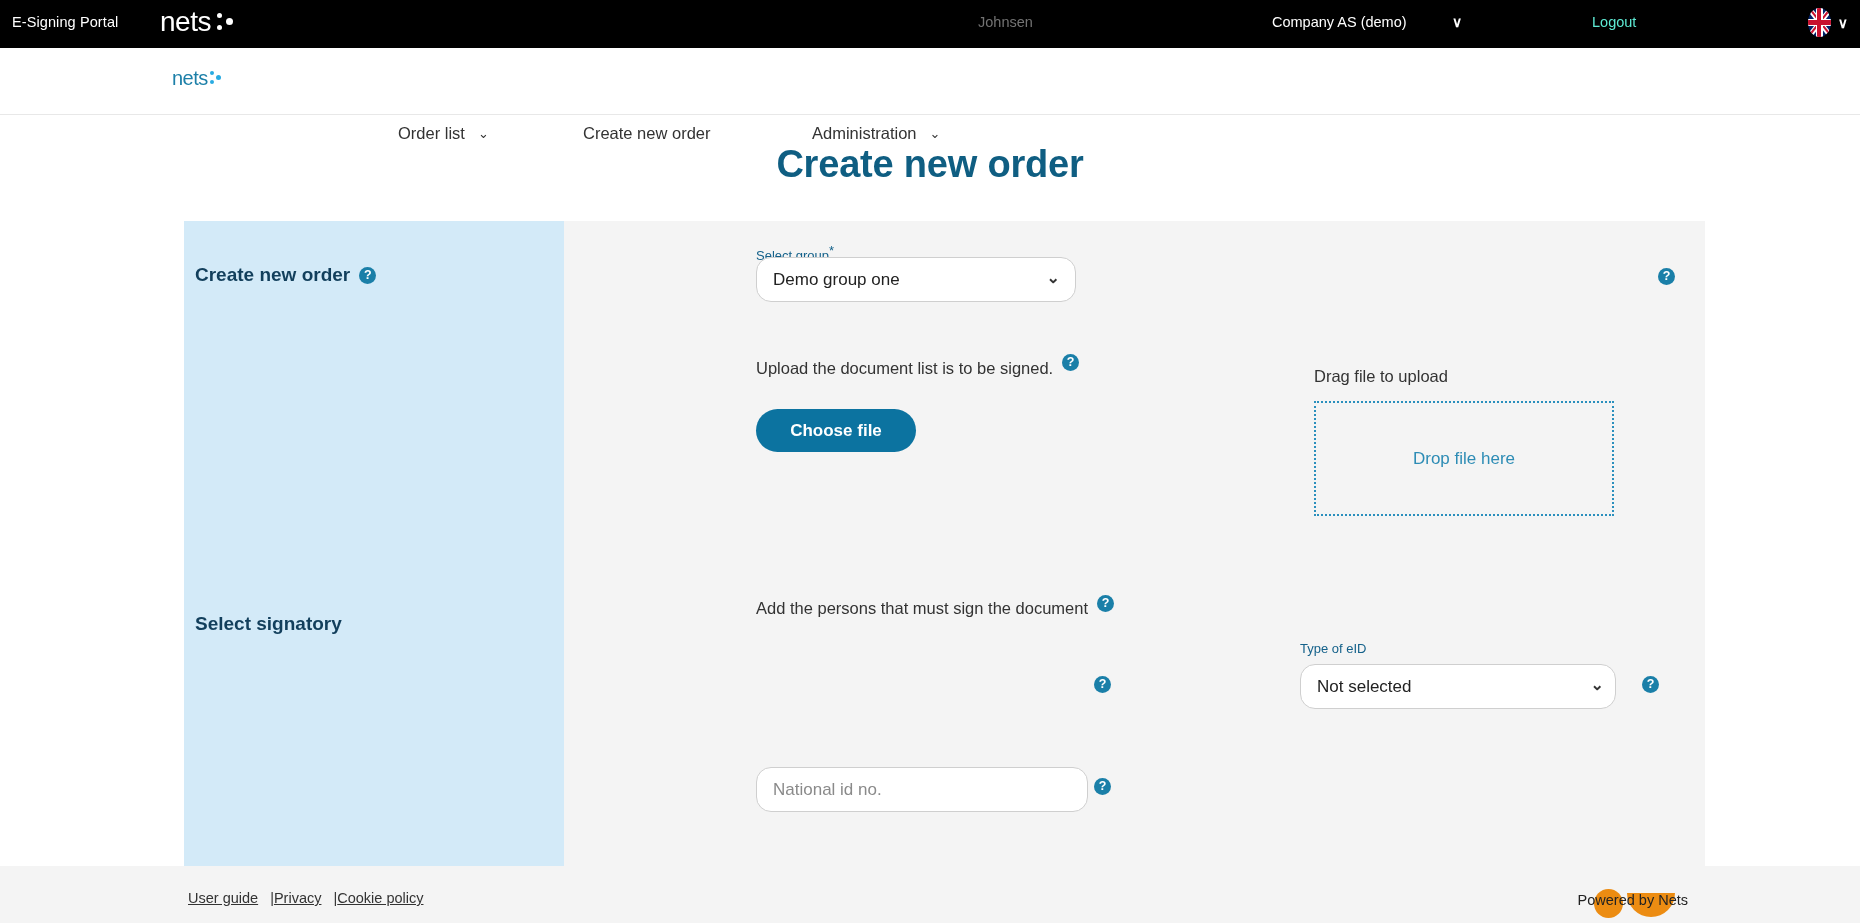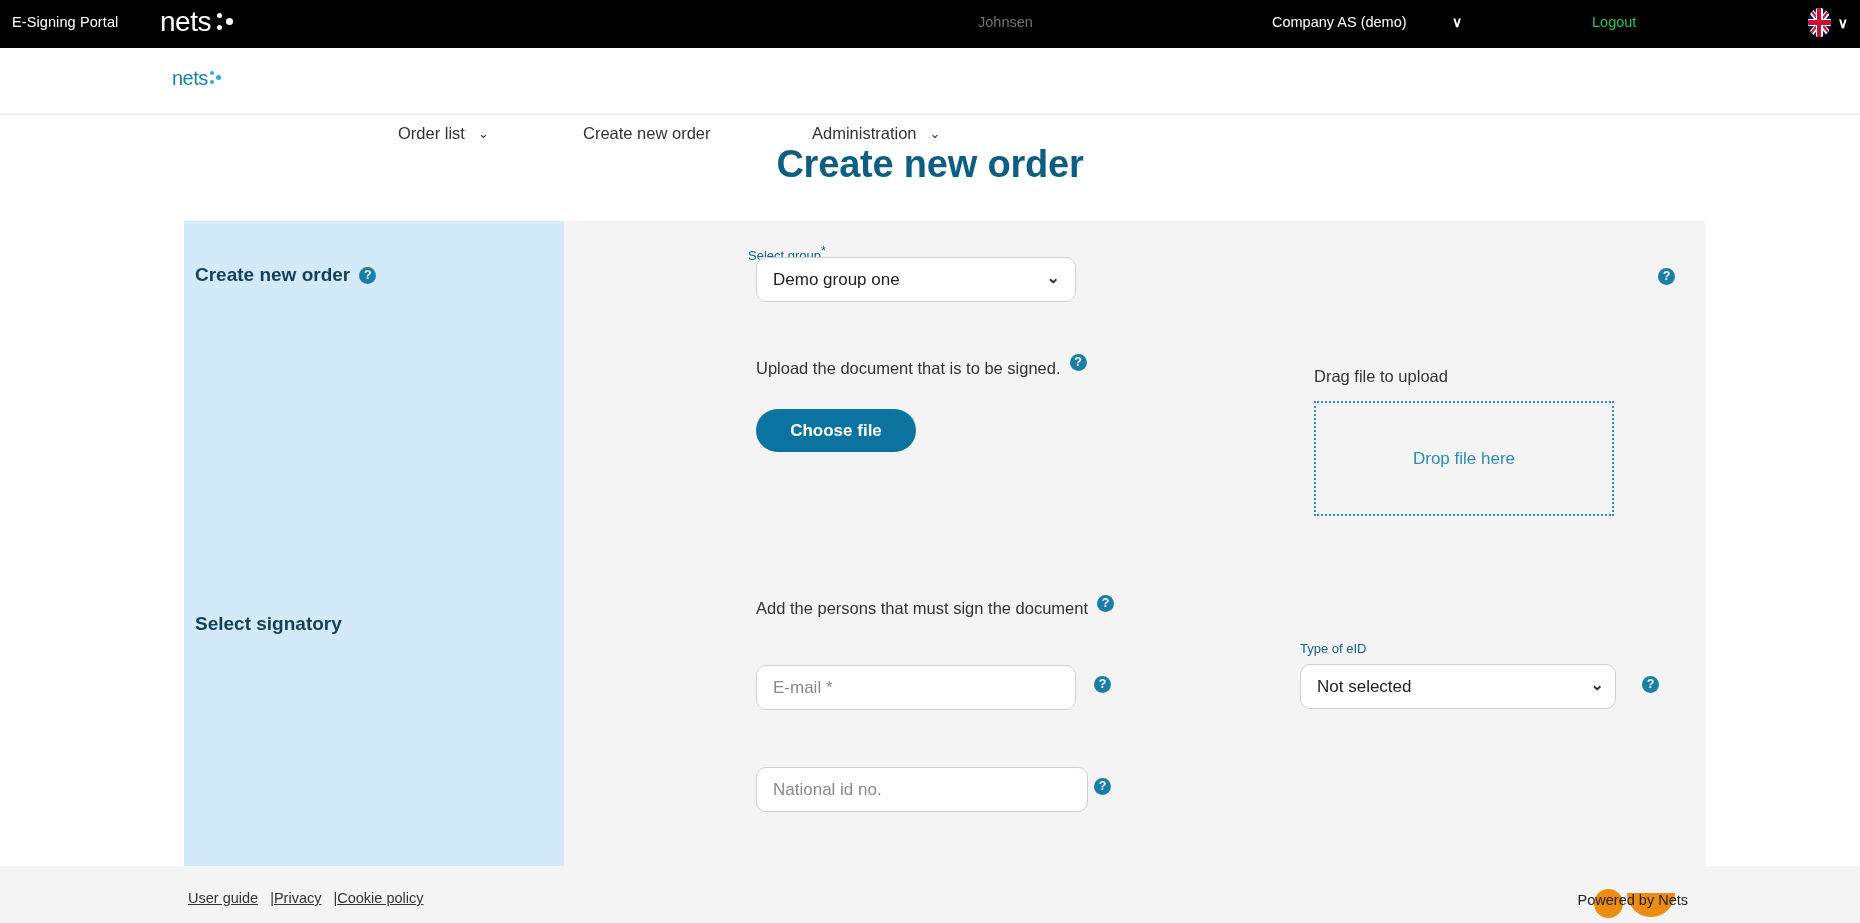--- a/index.html
+++ b/index.html
@@ -41,21 +41,21 @@
   #topbar .company {
     position: absolute; left: 1272px; top: 14px;
     font-size: 14.5px; color: #ffffff; white-space: nowrap;
   }
   #topbar .company-caret {
     position: absolute; left: 1452px; top: 14px;
     font-size: 14px; color: #ffffff; font-weight: bold;
   }
   #topbar .logout {
     position: absolute; left: 1592px; top: 14px;
-    font-size: 14.5px; color: #22c55e; text-decoration: none; cursor: pointer;
+    font-size: 14.5px; color: #5eead4; text-decoration: none; cursor: pointer;
   }
   #topbar .lang {
     position: absolute; right: 12px; top: 8px;
     display: flex; align-items: center; gap: 7px;
   }
   .flag {
     width: 23px; height: 29px; border-radius: 50% / 50%;
     overflow: hidden; position: relative; background: #012169;
     display: inline-block;
   }
@@ -143,21 +143,21 @@
     position: absolute;
     font-size: 13px; color: #14618a;
     white-space: nowrap;
   }
   .req { color: #14618a; font-size: 13px; }
 
   .sel, .txt {
     position: absolute;
     background: #ffffff;
     border: 1px solid #cfcfcf;
-    border-radius: 10px;
+    border-radius: 15px;
     font-family: "Liberation Sans", sans-serif;
     font-size: 17px;
     color: #222222;
     padding: 0 16px;
     outline: none;
   }
   .txt::placeholder { color: #8a8a8a; }
   .sel { appearance: none; -webkit-appearance: none; cursor: pointer; }
   .sel-wrap { position: absolute; }
   .sel-chev {
@@ -291,50 +291,49 @@
       <span>Create new order</span>
       <span class="help">?</span>
     </div>
     <div class="side-heading" id="side-h2">
       <span>Select signatory</span>
     </div>
   </div>
 
   <div id="main-panel">
 
-    <div class="field-label" style="left:184px; top:22px;">
+    <div class="field-label" style="left:192px; top:22px;">
       <span>Select group</span><sup class="req">*</sup>
     </div>
     <div class="sel-wrap" style="left:192px; top:36px; width:320px; height:45px;">
       <select class="sel" style="left:0; top:0; width:320px; height:45px;">
         <option>Demo group one</option>
       </select>
       <span class="sel-chev" style="right:16px; top:11px;">⌄</span>
     </div>
 
     <span class="help abs" style="left:1094px; top:47px;">?</span>
 
     <div class="plain-text" style="left:192px; top:138px;">
-      <span>Upload the document that is to be signed.</span>
+      <span>Upload the document list is to be signed.</span>
       <span class="help" style="margin-top:-5px;">?</span>
     </div>
 
     <button class="btn-primary" style="left:192px; top:188px; width:160px; height:43px;">Choose file</button>
 
     <div class="drag-label" style="left:750px; top:146px;">Drag file to upload</div>
     <div class="dropzone" style="left:750px; top:180px; width:300px; height:115px;">
       <span>Drop file here</span>
     </div>
 
     <div class="plain-text" style="left:192px; top:378px;">
       <span>Add the persons that must sign the document</span>
       <span class="help" style="margin-top:-4px;">?</span>
     </div>
 
-    <input class="txt" style="left: 192px; top: 444px; width: 320px; height: 45px;" placeholder="E-mail *">
     <span class="help abs" style="left:530px; top:455px;">?</span>
 
     <div class="field-label" style="left:736px; top:420px;">Type of eID</div>
     <div class="sel-wrap" style="left:736px; top:443px; width:320px; height:45px;">
       <select class="sel" style="left:0; top:0; width:316px; height:45px;">
         <option>Not selected</option>
       </select>
       <span class="sel-chev" style="right:16px; top:11px;">⌄</span>
     </div>
     <span class="help abs" style="left:1078px; top:455px;">?</span>

